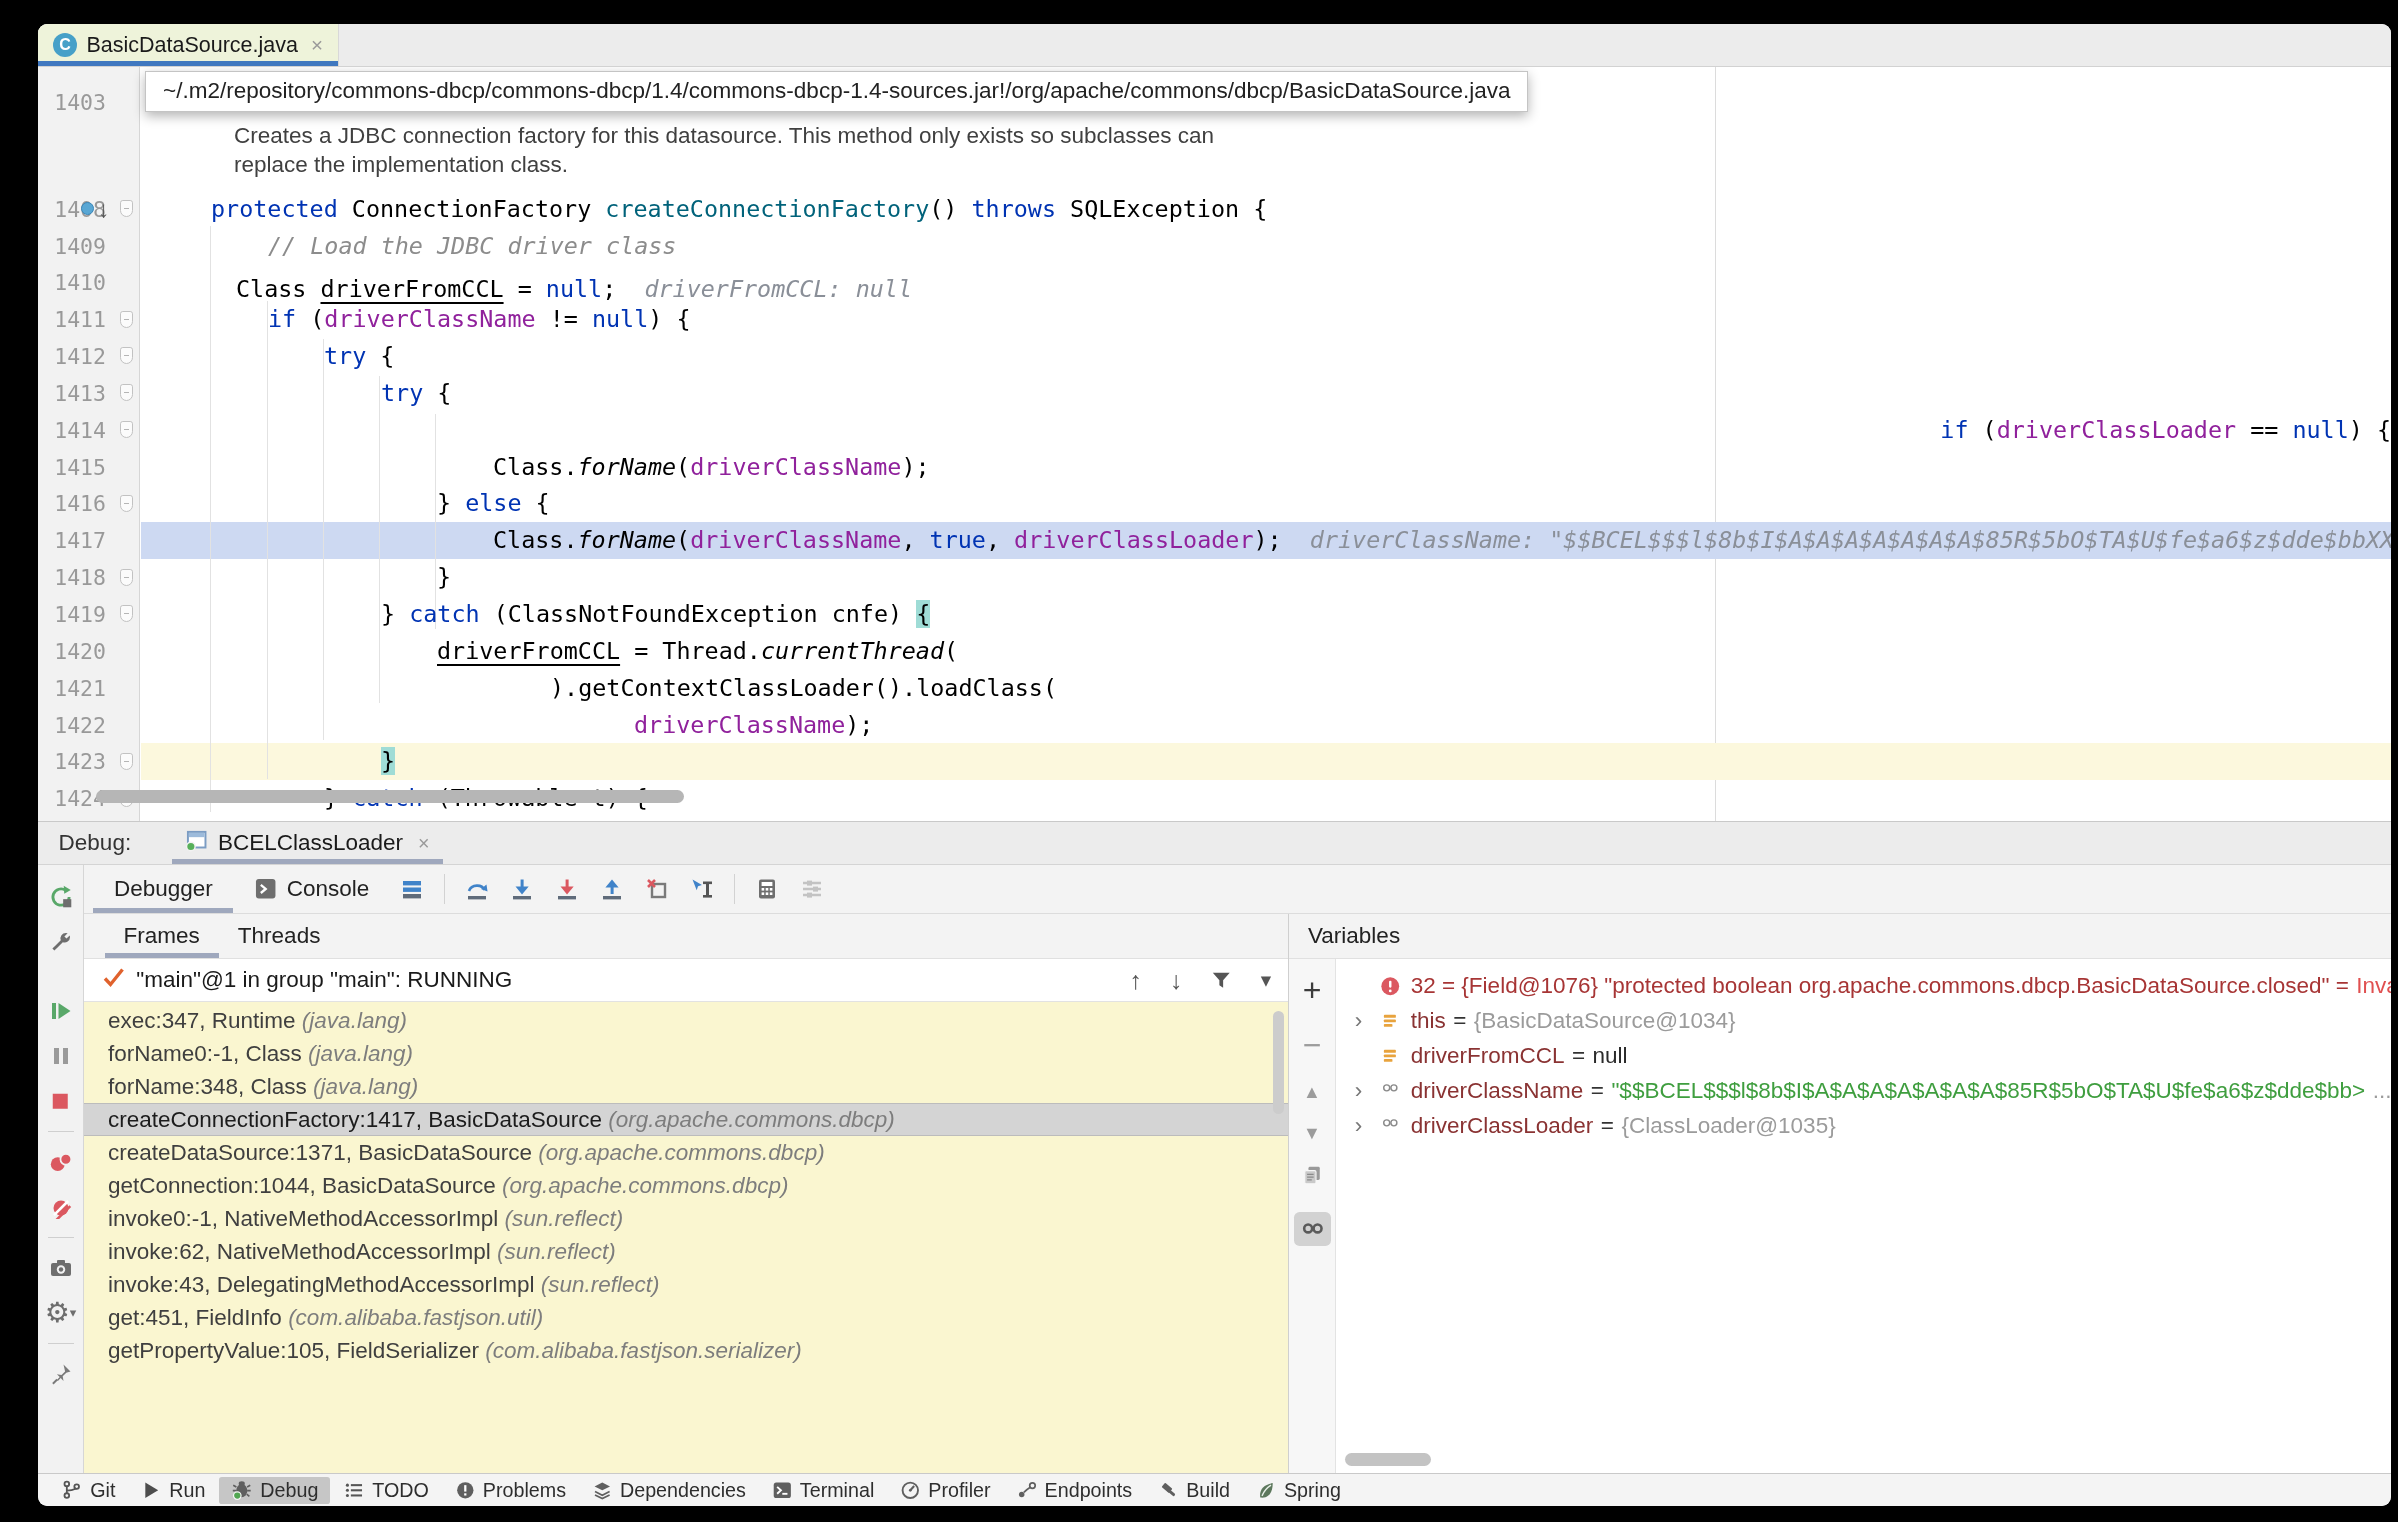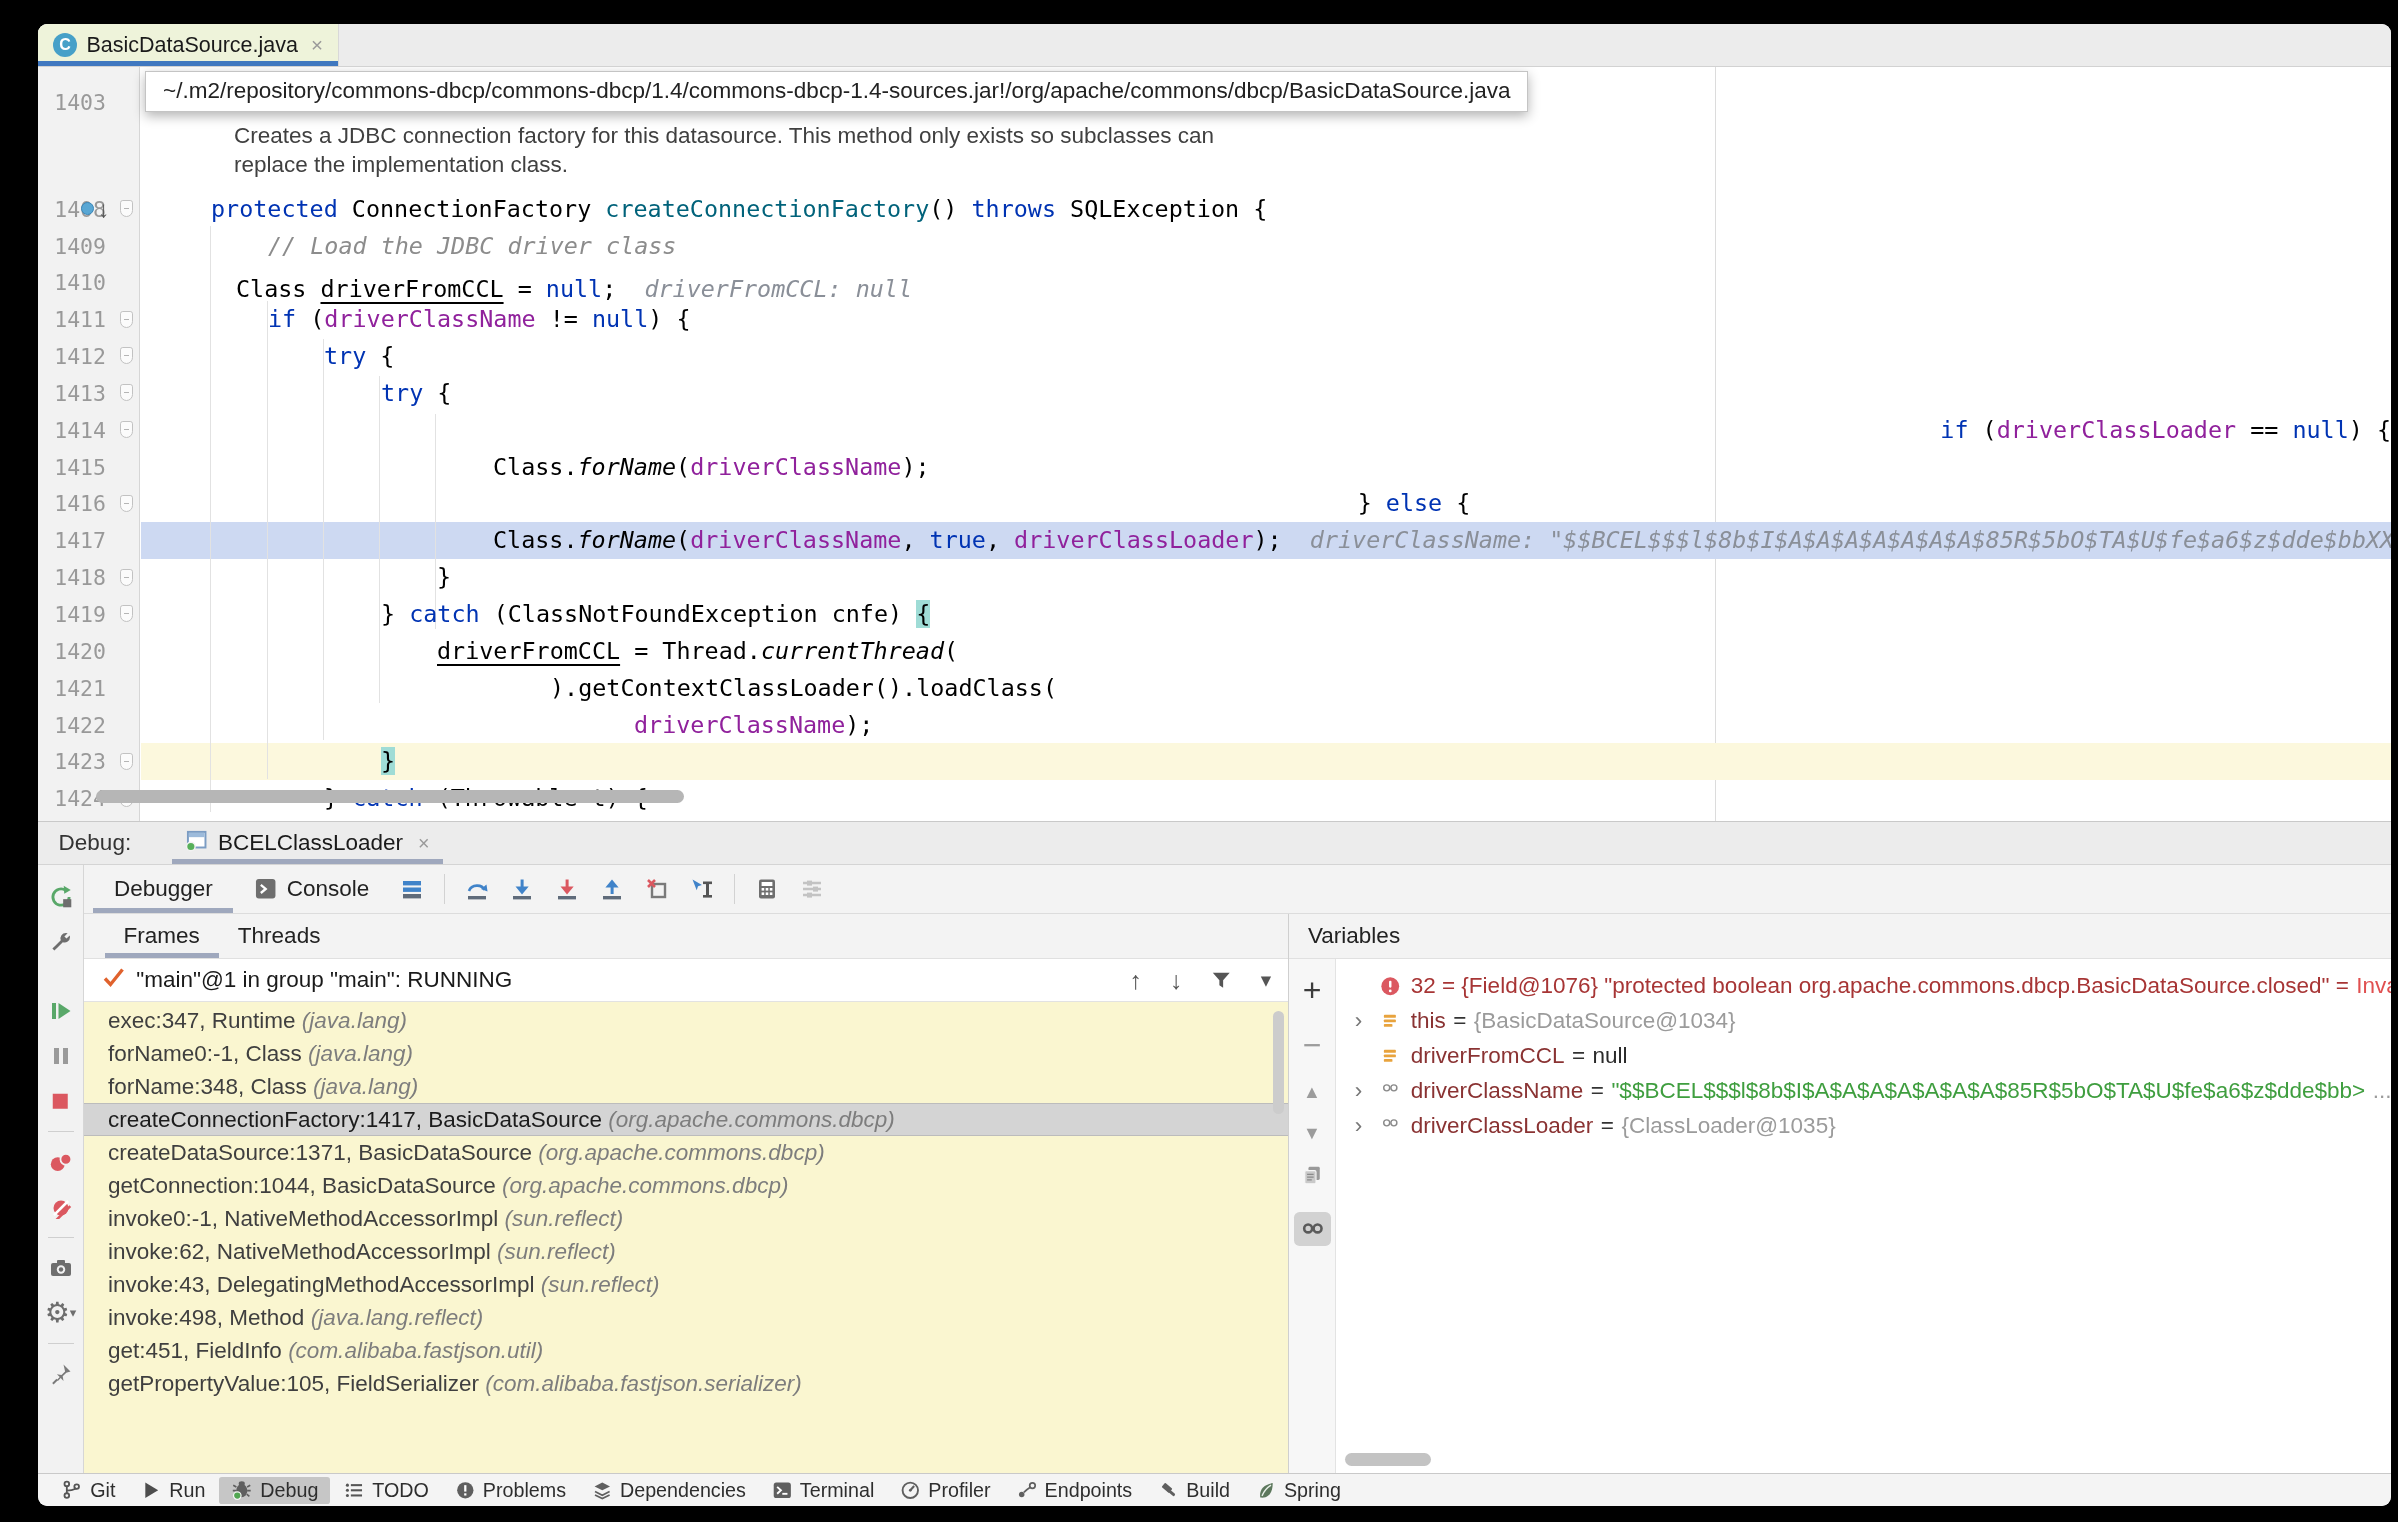--- a/index.html
+++ b/index.html
@@ -152,21 +152,21 @@
       <div class="iguide" style="left: 341px; top: 309px; height: 327px;"></div>
       <div class="iguide" style="left: 397px; top: 347px; height: 215px;"></div>
       <div class="code-line" style="top: 124px; padding-left: 70px;"><span class="tk-k">protected</span><span class="tk-p"> ConnectionFactory </span><span class="tk-m">createConnectionFactory</span><span class="tk-p">() </span><span class="tk-k">throws</span><span class="tk-p"> SQLException {</span></div>
       <div class="code-line" style="top: 161px; padding-left: 127px;"><span class="tk-c">// Load the JDBC driver class</span></div>
       <div class="code-line" style="top: 204px; padding-left: 95px;"><span class="tk-p">Class </span><span class="tk-f">driverFromCCL</span><span class="tk-p"> = </span><span class="tk-k">null</span><span class="tk-p">;</span><span class="tk-h">  driverFromCCL: null</span></div>
       <div class="code-line" style="top: 234px; padding-left: 127px;"><span class="tk-k">if</span><span class="tk-p"> (</span><span class="tk-pu">driverClassName</span><span class="tk-p"> != </span><span class="tk-k">null</span><span class="tk-p">) {</span></div>
       <div class="code-line" style="top: 271px; padding-left: 183px;"><span class="tk-k">try</span><span class="tk-p"> {</span></div>
       <div class="code-line" style="top: 308px; padding-left: 240px;"><span class="tk-k">try</span><span class="tk-p"> {</span></div>
       <div class="code-line" style="top: 345px; padding-left: 296px; text-align: right;"><span class="tk-k">if</span><span class="tk-p"> (</span><span class="tk-pu">driverClassLoader</span><span class="tk-p"> == </span><span class="tk-k">null</span><span class="tk-p">) {</span></div>
       <div class="code-line" style="top: 382px; padding-left: 352px;"><span class="tk-p">Class.</span><span class="tk-im">forName</span><span class="tk-p">(</span><span class="tk-pu">driverClassName</span><span class="tk-p">);</span></div>
-      <div class="code-line" style="top: 418px; padding-left: 296px; text-align: center;"><span class="tk-p">} </span><span class="tk-k">else</span><span class="tk-p"> {</span></div>
+      <div class="code-line" style="top: 418px; padding-left: 296px;"><span class="tk-p">} </span><span class="tk-k">else</span><span class="tk-p"> {</span></div>
       <div class="band band-exec" style="top: 455px;"></div>
       <div class="code-line" style="top: 455px; padding-left: 352px;"><span class="tk-p">Class.</span><span class="tk-im">forName</span><span class="tk-p">(</span><span class="tk-pu">driverClassName</span><span class="tk-p">, </span><span class="tk-k">true</span><span class="tk-p">, </span><span class="tk-pu">driverClassLoader</span><span class="tk-p">);</span><span class="tk-h">  driverClassName: "$$BCEL$$$l$8b$I$A$A$A$A$A$A$A$85R$5bO$TA$U$fe$a6$z$dde$bbXX$$$e2$F$z$8al</span></div>
       <div class="code-line" style="top: 492px; padding-left: 296px;"><span class="tk-p">}</span></div>
       <div class="code-line" style="top: 529px; padding-left: 240px;"><span class="tk-p">} </span><span class="tk-k">catch</span><span class="tk-p"> (ClassNotFoundException cnfe) </span><span class="tk-b">{</span></div>
       <div class="code-line" style="top: 566px; padding-left: 296px;"><span class="tk-f">driverFromCCL</span><span class="tk-p"> = Thread.</span><span class="tk-im">currentThread</span><span class="tk-p">(</span></div>
       <div class="code-line" style="top: 603px; padding-left: 409px;"><span class="tk-p">).getContextClassLoader().loadClass(</span></div>
       <div class="code-line" style="top: 640px; padding-left: 493px;"><span class="tk-pu">driverClassName</span><span class="tk-p">);</span></div>
       <div class="band band-caret" style="top: 676px;"></div>
       <div class="code-line" style="top: 676px; padding-left: 240px;"><span class="tk-b">}</span></div>
       <div class="code-line" style="top: 713px; padding-left: 183px;"><span class="tk-p">} </span><span class="tk-k">catch</span><span class="tk-p"> (Throwable t) {</span></div>
@@ -413,21 +413,20 @@
               <div class="flist-scroll"></div>
             <div class="frame-row"><span>exec:347, Runtime </span><span class="pkg">(java.lang)</span></div>
                 <div class="frame-row"><span>forName0:-1, Class </span><span class="pkg">(java.lang)</span></div>
                 <div class="frame-row"><span>forName:348, Class </span><span class="pkg">(java.lang)</span></div>
                 <div class="frame-row sel"><span>createConnectionFactory:1417, BasicDataSource </span><span class="pkg">(org.apache.commons.dbcp)</span></div>
                 <div class="frame-row"><span>createDataSource:1371, BasicDataSource </span><span class="pkg">(org.apache.commons.dbcp)</span></div>
                 <div class="frame-row"><span>getConnection:1044, BasicDataSource </span><span class="pkg">(org.apache.commons.dbcp)</span></div>
                 <div class="frame-row"><span>invoke0:-1, NativeMethodAccessorImpl </span><span class="pkg">(sun.reflect)</span></div>
                 <div class="frame-row"><span>invoke:62, NativeMethodAccessorImpl </span><span class="pkg">(sun.reflect)</span></div>
                 <div class="frame-row"><span>invoke:43, DelegatingMethodAccessorImpl </span><span class="pkg">(sun.reflect)</span></div>
-                <div class="frame-row"><span>invoke:498, Method </span><span class="pkg">(java.lang.reflect)</span></div>
                 <div class="frame-row"><span>get:451, FieldInfo </span><span class="pkg">(com.alibaba.fastjson.util)</span></div>
                 <div class="frame-row"><span>getPropertyValue:105, FieldSerializer </span><span class="pkg">(com.alibaba.fastjson.serializer)</span></div>
               </div>
           </div>
           <div class="vars-pane">
             <div class="vars-header">
               <span>Variables</span>
             </div>
             <div class="vars-body">
               <div class="vtoolbar" id="vtoolbar">

